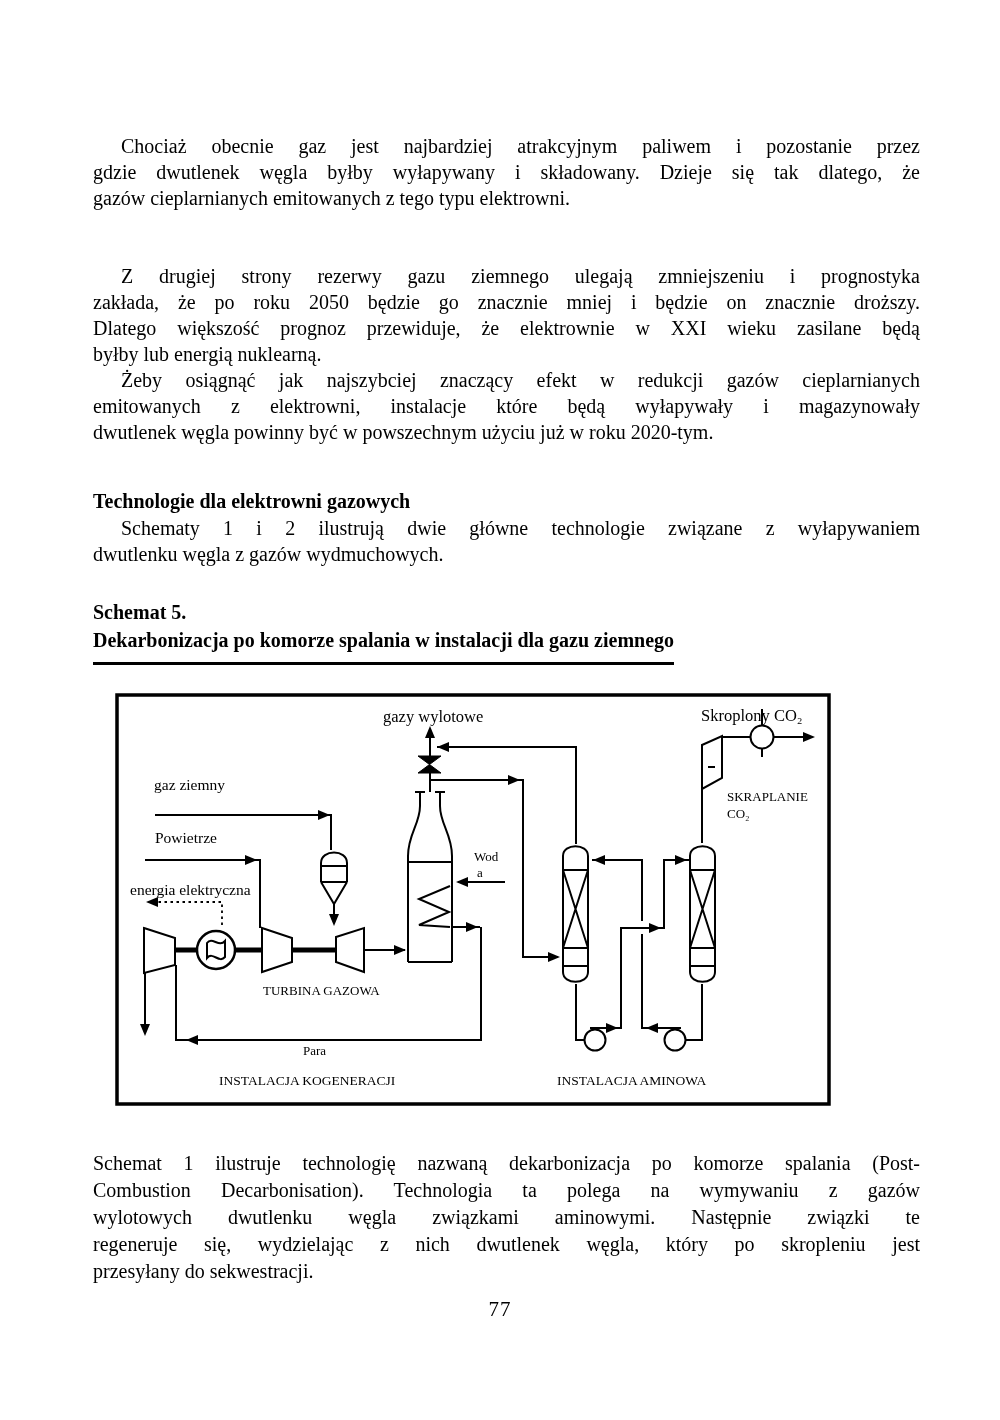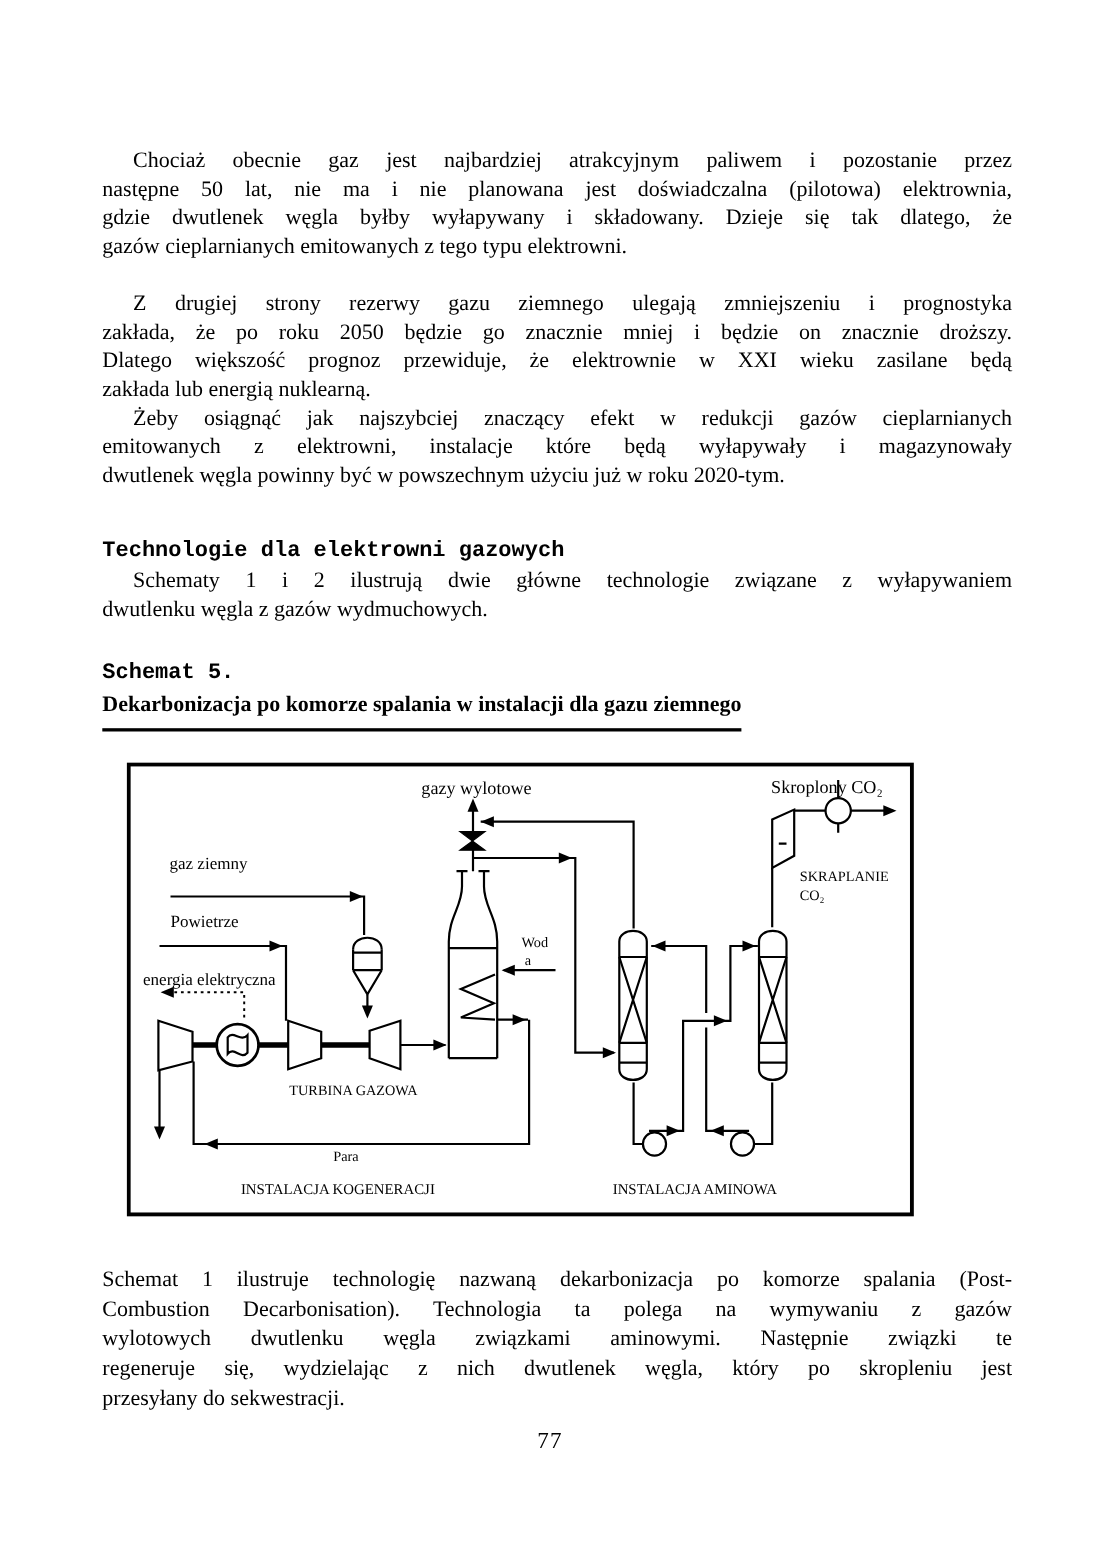--- a/index.html
+++ b/index.html
@@ -2,45 +2,44 @@
 <html><head>
 <meta charset="utf-8">
 <style>
   html,body{margin:0;padding:0;background:#e8e8e8;}
   .page{position:relative;width:1000px;height:1420px;background:#ffffff;
         font-family:"Liberation Serif", serif;color:#000;overflow:hidden;}
   .tblock{position:absolute;left:93px;width:827px;font-size:20px;line-height:26px;}
   .line{text-align:justify;text-align-last:justify;white-space:normal;}
   .line.last{text-align-last:left;}
   .line.indent{text-indent:28px;}
-  .h-bold{font-weight:bold;font-size:20px;font-family:Liberation Mono, monospace;}
+  .h-bold{font-weight:bold;font-size:20px;}
   .caption{line-height:27px;margin-top:28px;}
   .schema-title-text{font-weight:bold;border-bottom:3px solid #000;padding-bottom:11px;}
   .pagenum{position:absolute;left:0;width:1000px;top:1297px;text-align:center;
            font-size:21px;letter-spacing:1px;}
   svg text{font-family:"Liberation Serif", serif;fill:#000;}
   .diag{position:absolute;left:115px;top:693px;}
 </style>
 </head>
 <body>
 
 <div class="page">
 
   <div class="tblock" style="top:133px">
     <div class="line indent">Chociaż obecnie gaz jest najbardziej atrakcyjnym paliwem i pozostanie przez</div>
-    <div class="line">następne 50 lat, nie ma i nie planowana jest doświadczalna (pilotowa) elektrownia,</div>
     <div class="line">gdzie dwutlenek węgla byłby wyłapywany i składowany. Dzieje się tak dlatego, że</div>
     <div class="line last">gazów cieplarnianych emitowanych z tego typu elektrowni.</div>
   </div>
 
   <div class="tblock" style="top:263px">
     <div class="line indent">Z drugiej strony rezerwy gazu ziemnego ulegają zmniejszeniu i prognostyka</div>
     <div class="line">zakłada, że po roku 2050 będzie go znacznie mniej i będzie on znacznie droższy.</div>
     <div class="line">Dlatego większość prognoz przewiduje, że elektrownie w XXI wieku zasilane będą</div>
-    <div class="line last">zakłada lub energią nuklearną.</div>
+    <div class="line last">byłby lub energią nuklearną.</div>
   </div>
 
   <div class="tblock" style="top:367px">
     <div class="line indent">Żeby osiągnąć jak najszybciej znaczący efekt w redukcji gazów cieplarnianych</div>
     <div class="line">emitowanych z elektrowni, instalacje które będą wyłapywały i magazynowały</div>
     <div class="line last">dwutlenek węgla powinny być w powszechnym użyciu już w roku 2020-tym.</div>
   </div>
 
   <div class="tblock h-bold" style="top:488px">Technologie dla elektrowni gazowych</div>
 

